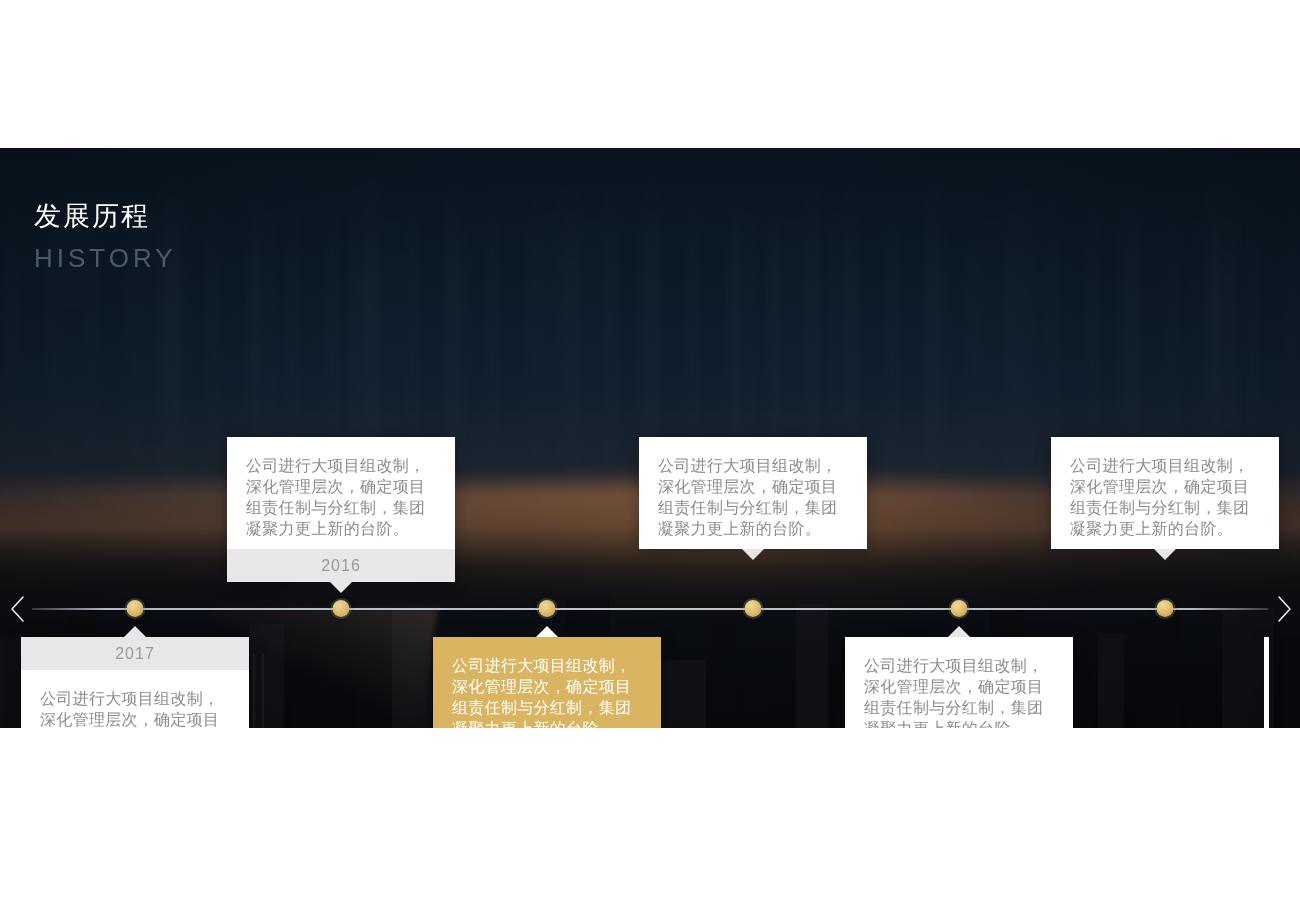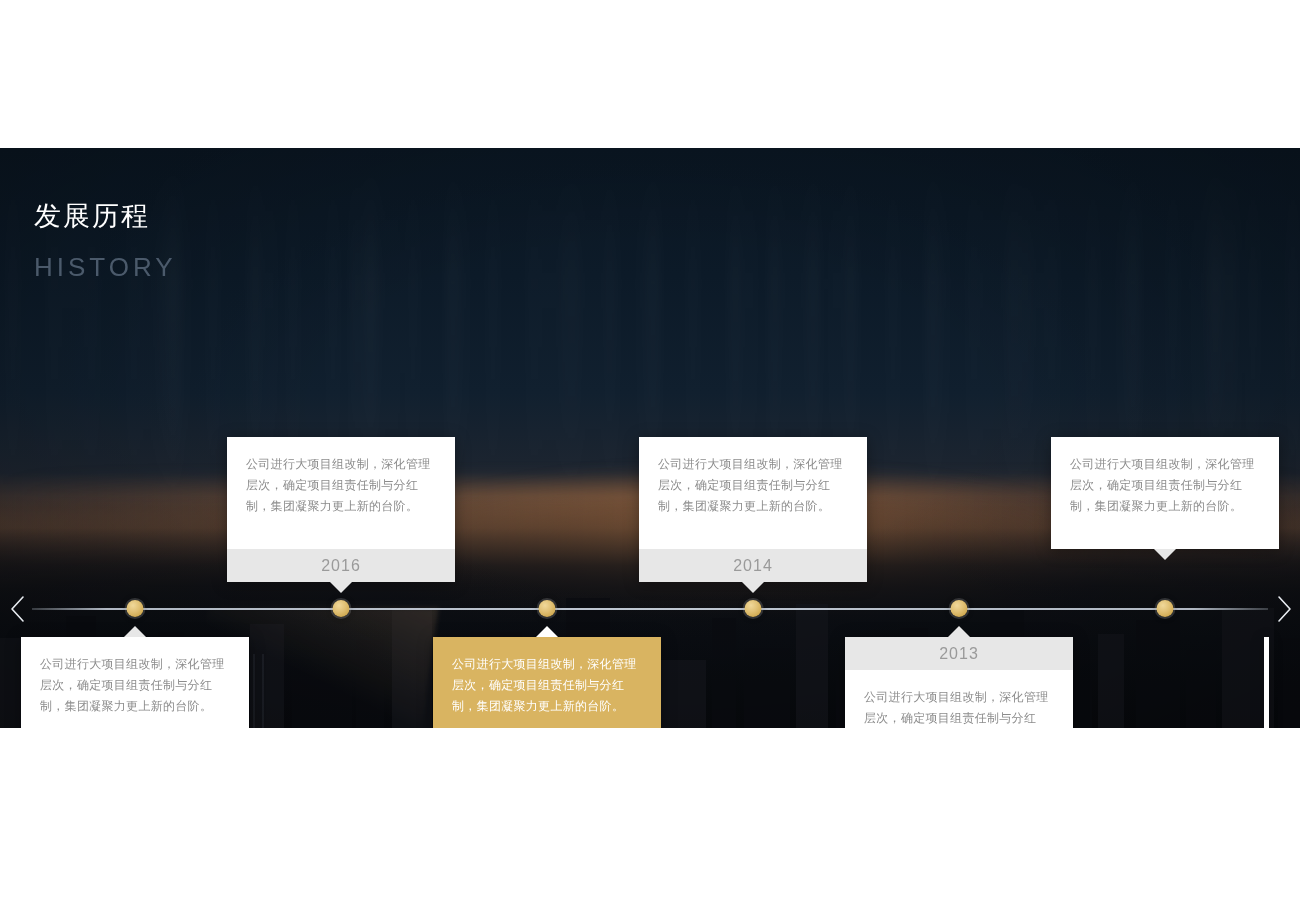--- a/index.html
+++ b/index.html
@@ -86,21 +86,21 @@
     background:radial-gradient(ellipse at 50% 45%, rgba(0,0,0,0) 35%, rgba(0,0,0,.28) 100%);
   }
 
   
   .heading{position:absolute;left:34px;top:52px;z-index:6;}
   .heading .cn{
     font-size:27px;color:#ffffff;letter-spacing:2px;line-height:1.25;
     font-weight:400;
   }
   .heading .en{
-    margin-top:20px;
+    margin-top:11px;
     font-size:26px;color:#4b5a6b;letter-spacing:4px;line-height:1;
     font-weight:400;
   }
 
   
   .axis{
     position:absolute;left:32px;top:460px;width:1236px;height:2px;
     background:linear-gradient(to right, rgba(190,200,212,.25) 0%, rgba(205,214,226,.85) 6%, rgba(205,214,226,.92) 50%, rgba(205,214,226,.85) 94%, rgba(190,200,212,.25) 100%);
     z-index:4;
   }
@@ -126,23 +126,22 @@
     box-shadow:0 2px 14px rgba(0,0,0,.35);
     font-size:0;
   }
   .card .body{
     background:#ffffff;
     padding:18px 19px 20px 19px;
     box-sizing:border-box;
   }
   .card .body p{
     margin:0;
-    font-size:12px;line-height:21px;color:#8c8c8c;
+    font-size:16px;line-height:21px;color:#8c8c8c;
     letter-spacing:.3px;
-    font-family:Liberation Mono, monospace;
   }
   .card .year{
     background:#e7e7e7;height:33px;line-height:33px;
     text-align:center;color:#9a9a9a;font-size:16px;letter-spacing:1px;
   }
   
   .card.top{top:289px;}
   .card.top .body{height:112px;}
   .card.top .pointer{
     position:absolute;left:50%;bottom:-11px;transform:translateX(-50%);
@@ -233,20 +232,21 @@
         <svg width="18" height="30" viewBox="0 0 18 30" fill="none" stroke="#e9edf2" stroke-width="1.6" stroke-linecap="round" stroke-linejoin="round">
           <polyline points="4,3 15,15 4,27"></polyline>
         </svg>
       </span>
     </div>
 
     <div class="edge-card"></div>
 
     <div id="cardLayer">
         <div class="card bottom" style="left: 21px;">
+          <div class="year">2017</div>
           <div class="body">
             <p>公司进行大项目组改制，深化管理层次，确定项目组责任制与分红制，集团凝聚力更上新的台阶。</p>
           </div>
           <div class="pointer"></div>
         </div>
         <div class="card top" style="left: 227px;">
           <div class="body">
             <p>公司进行大项目组改制，深化管理层次，确定项目组责任制与分红制，集团凝聚力更上新的台阶。</p>
           </div>
           <div class="year">2016</div>
@@ -255,25 +255,23 @@
         <div class="card bottom active" style="left: 433px;">
           <div class="body">
             <p>公司进行大项目组改制，深化管理层次，确定项目组责任制与分红制，集团凝聚力更上新的台阶。</p>
           </div>
           <div class="pointer"></div>
         </div>
         <div class="card top" style="left: 639px;">
           <div class="body">
             <p>公司进行大项目组改制，深化管理层次，确定项目组责任制与分红制，集团凝聚力更上新的台阶。</p>
           </div>
-          <div class="year">2014</div>
           <div class="pointer"></div>
         </div>
         <div class="card bottom" style="left: 845px;">
-          <div class="year">2013</div>
           <div class="body">
             <p>公司进行大项目组改制，深化管理层次，确定项目组责任制与分红制，集团凝聚力更上新的台阶。</p>
           </div>
           <div class="pointer"></div>
         </div>
         <div class="card top" style="left: 1051px;">
           <div class="body">
             <p>公司进行大项目组改制，深化管理层次，确定项目组责任制与分红制，集团凝聚力更上新的台阶。</p>
           </div>
           <div class="pointer"></div>

